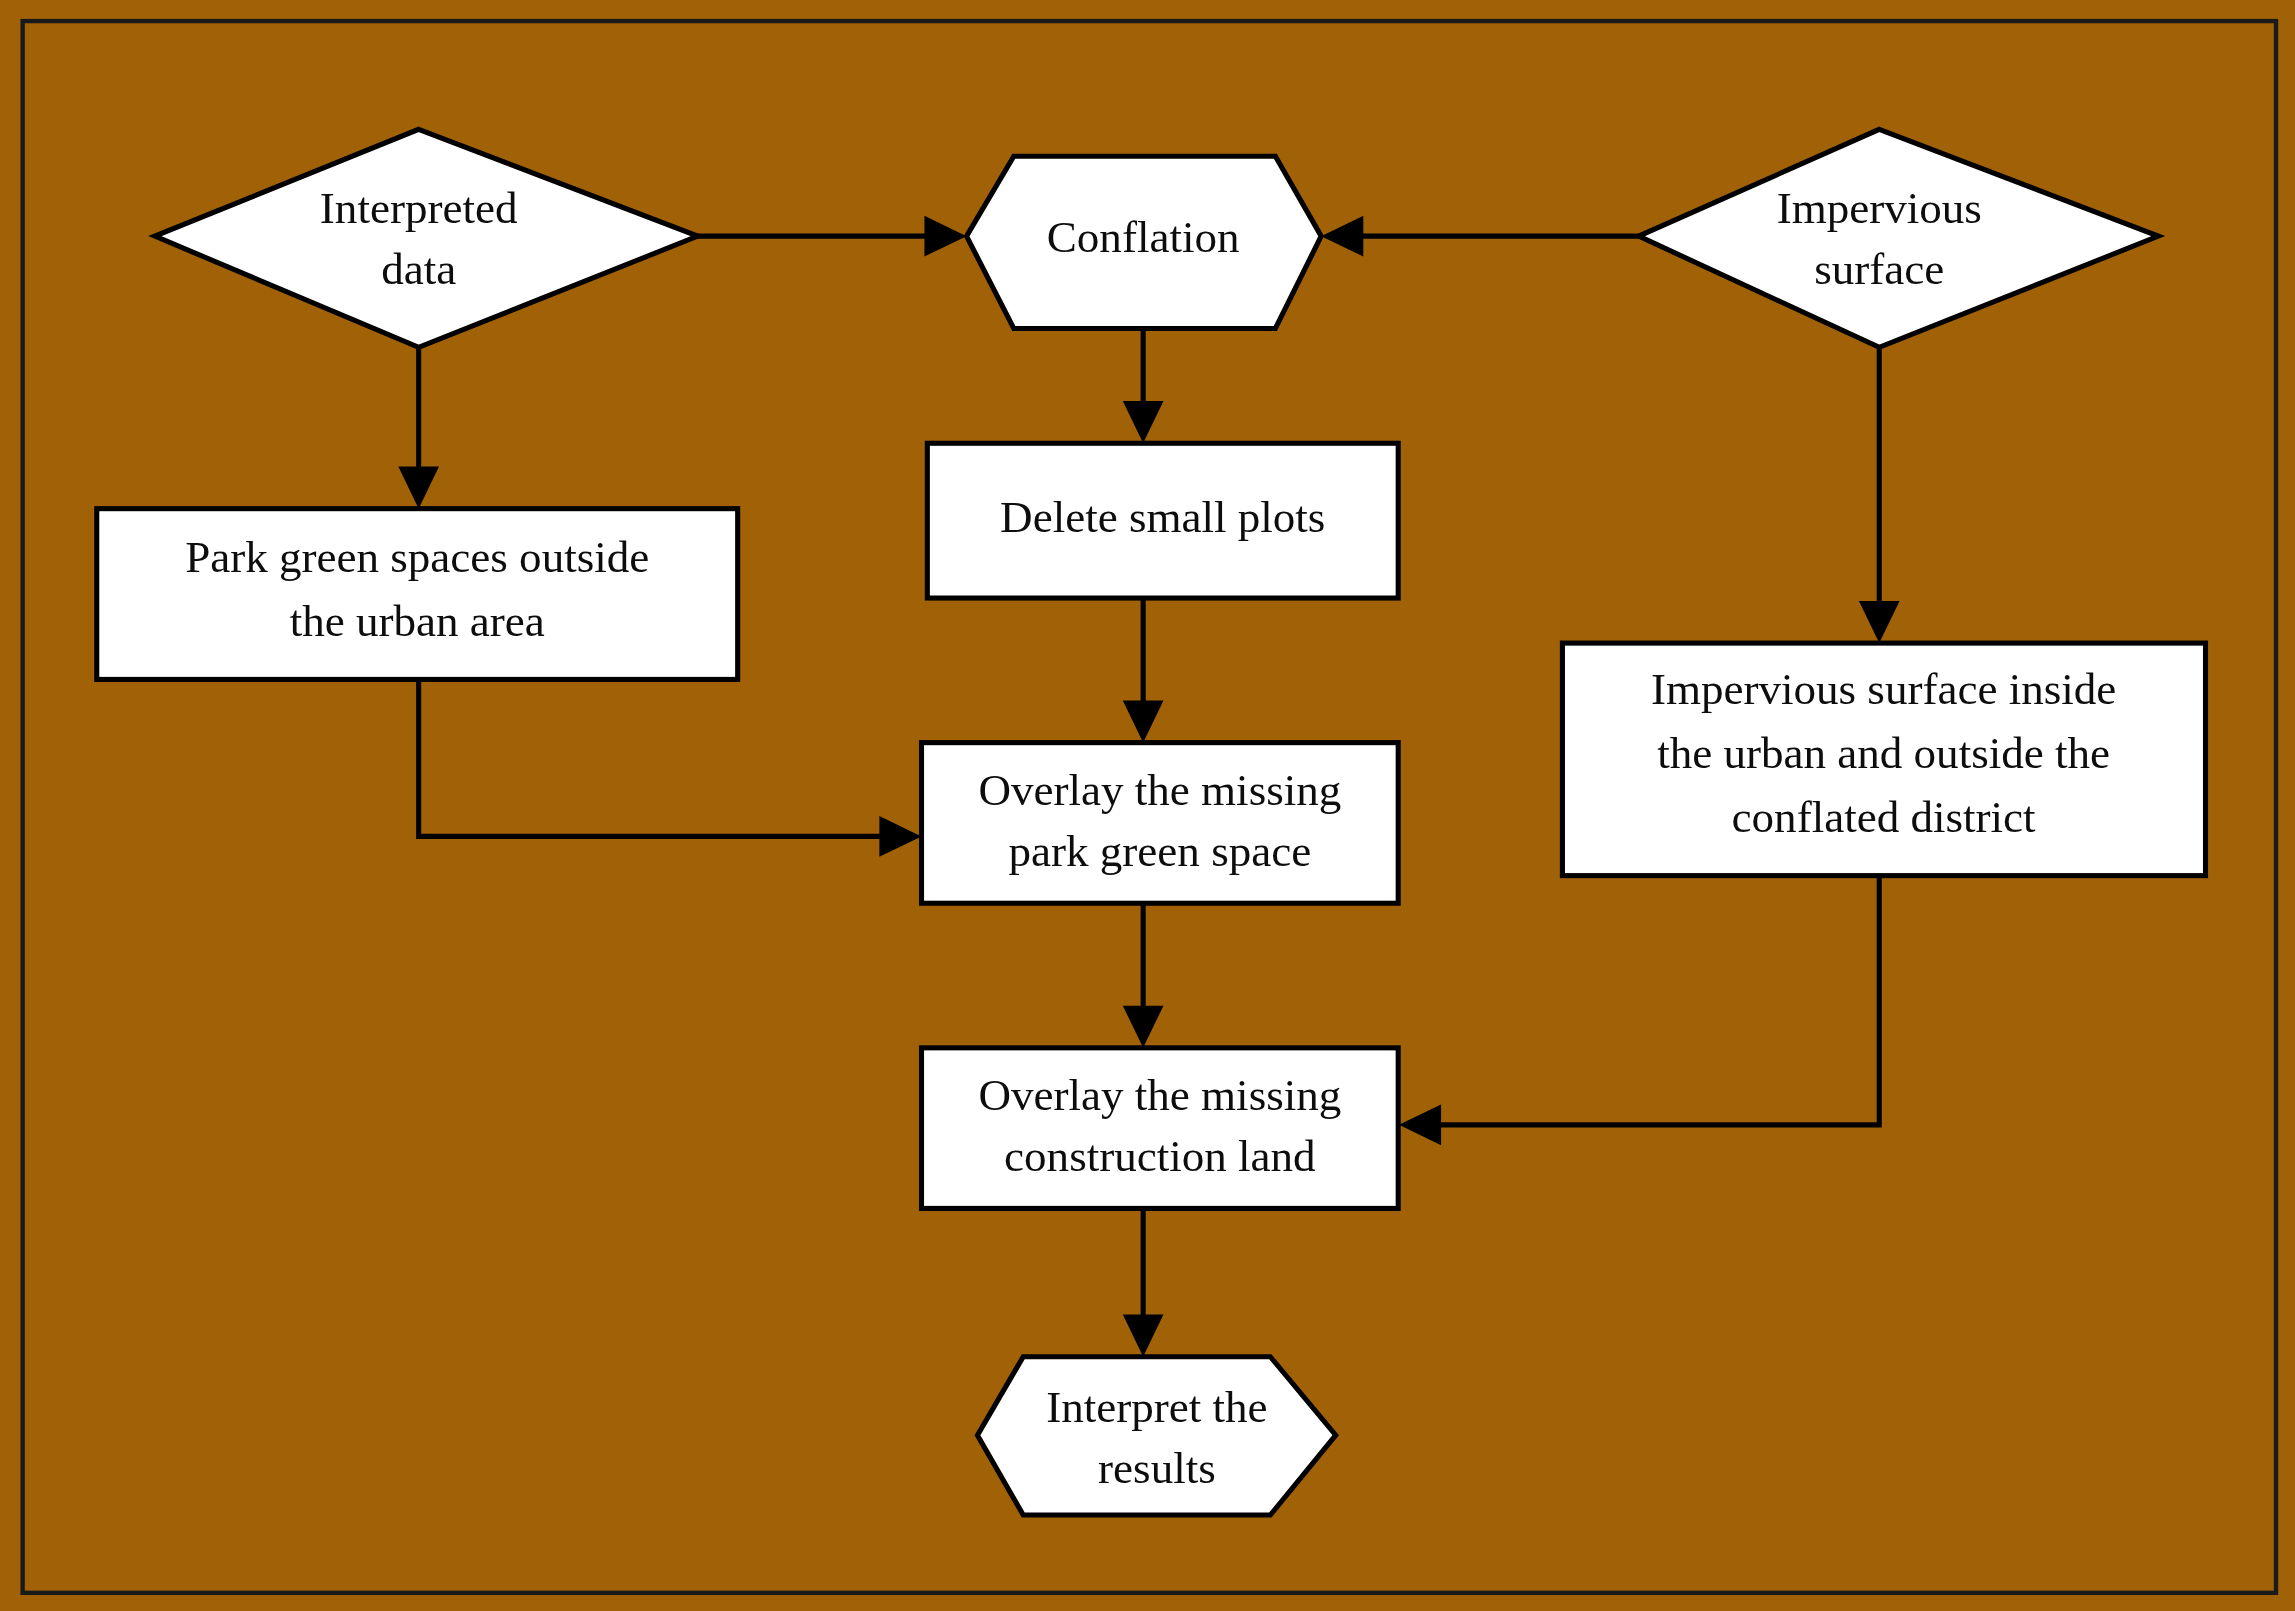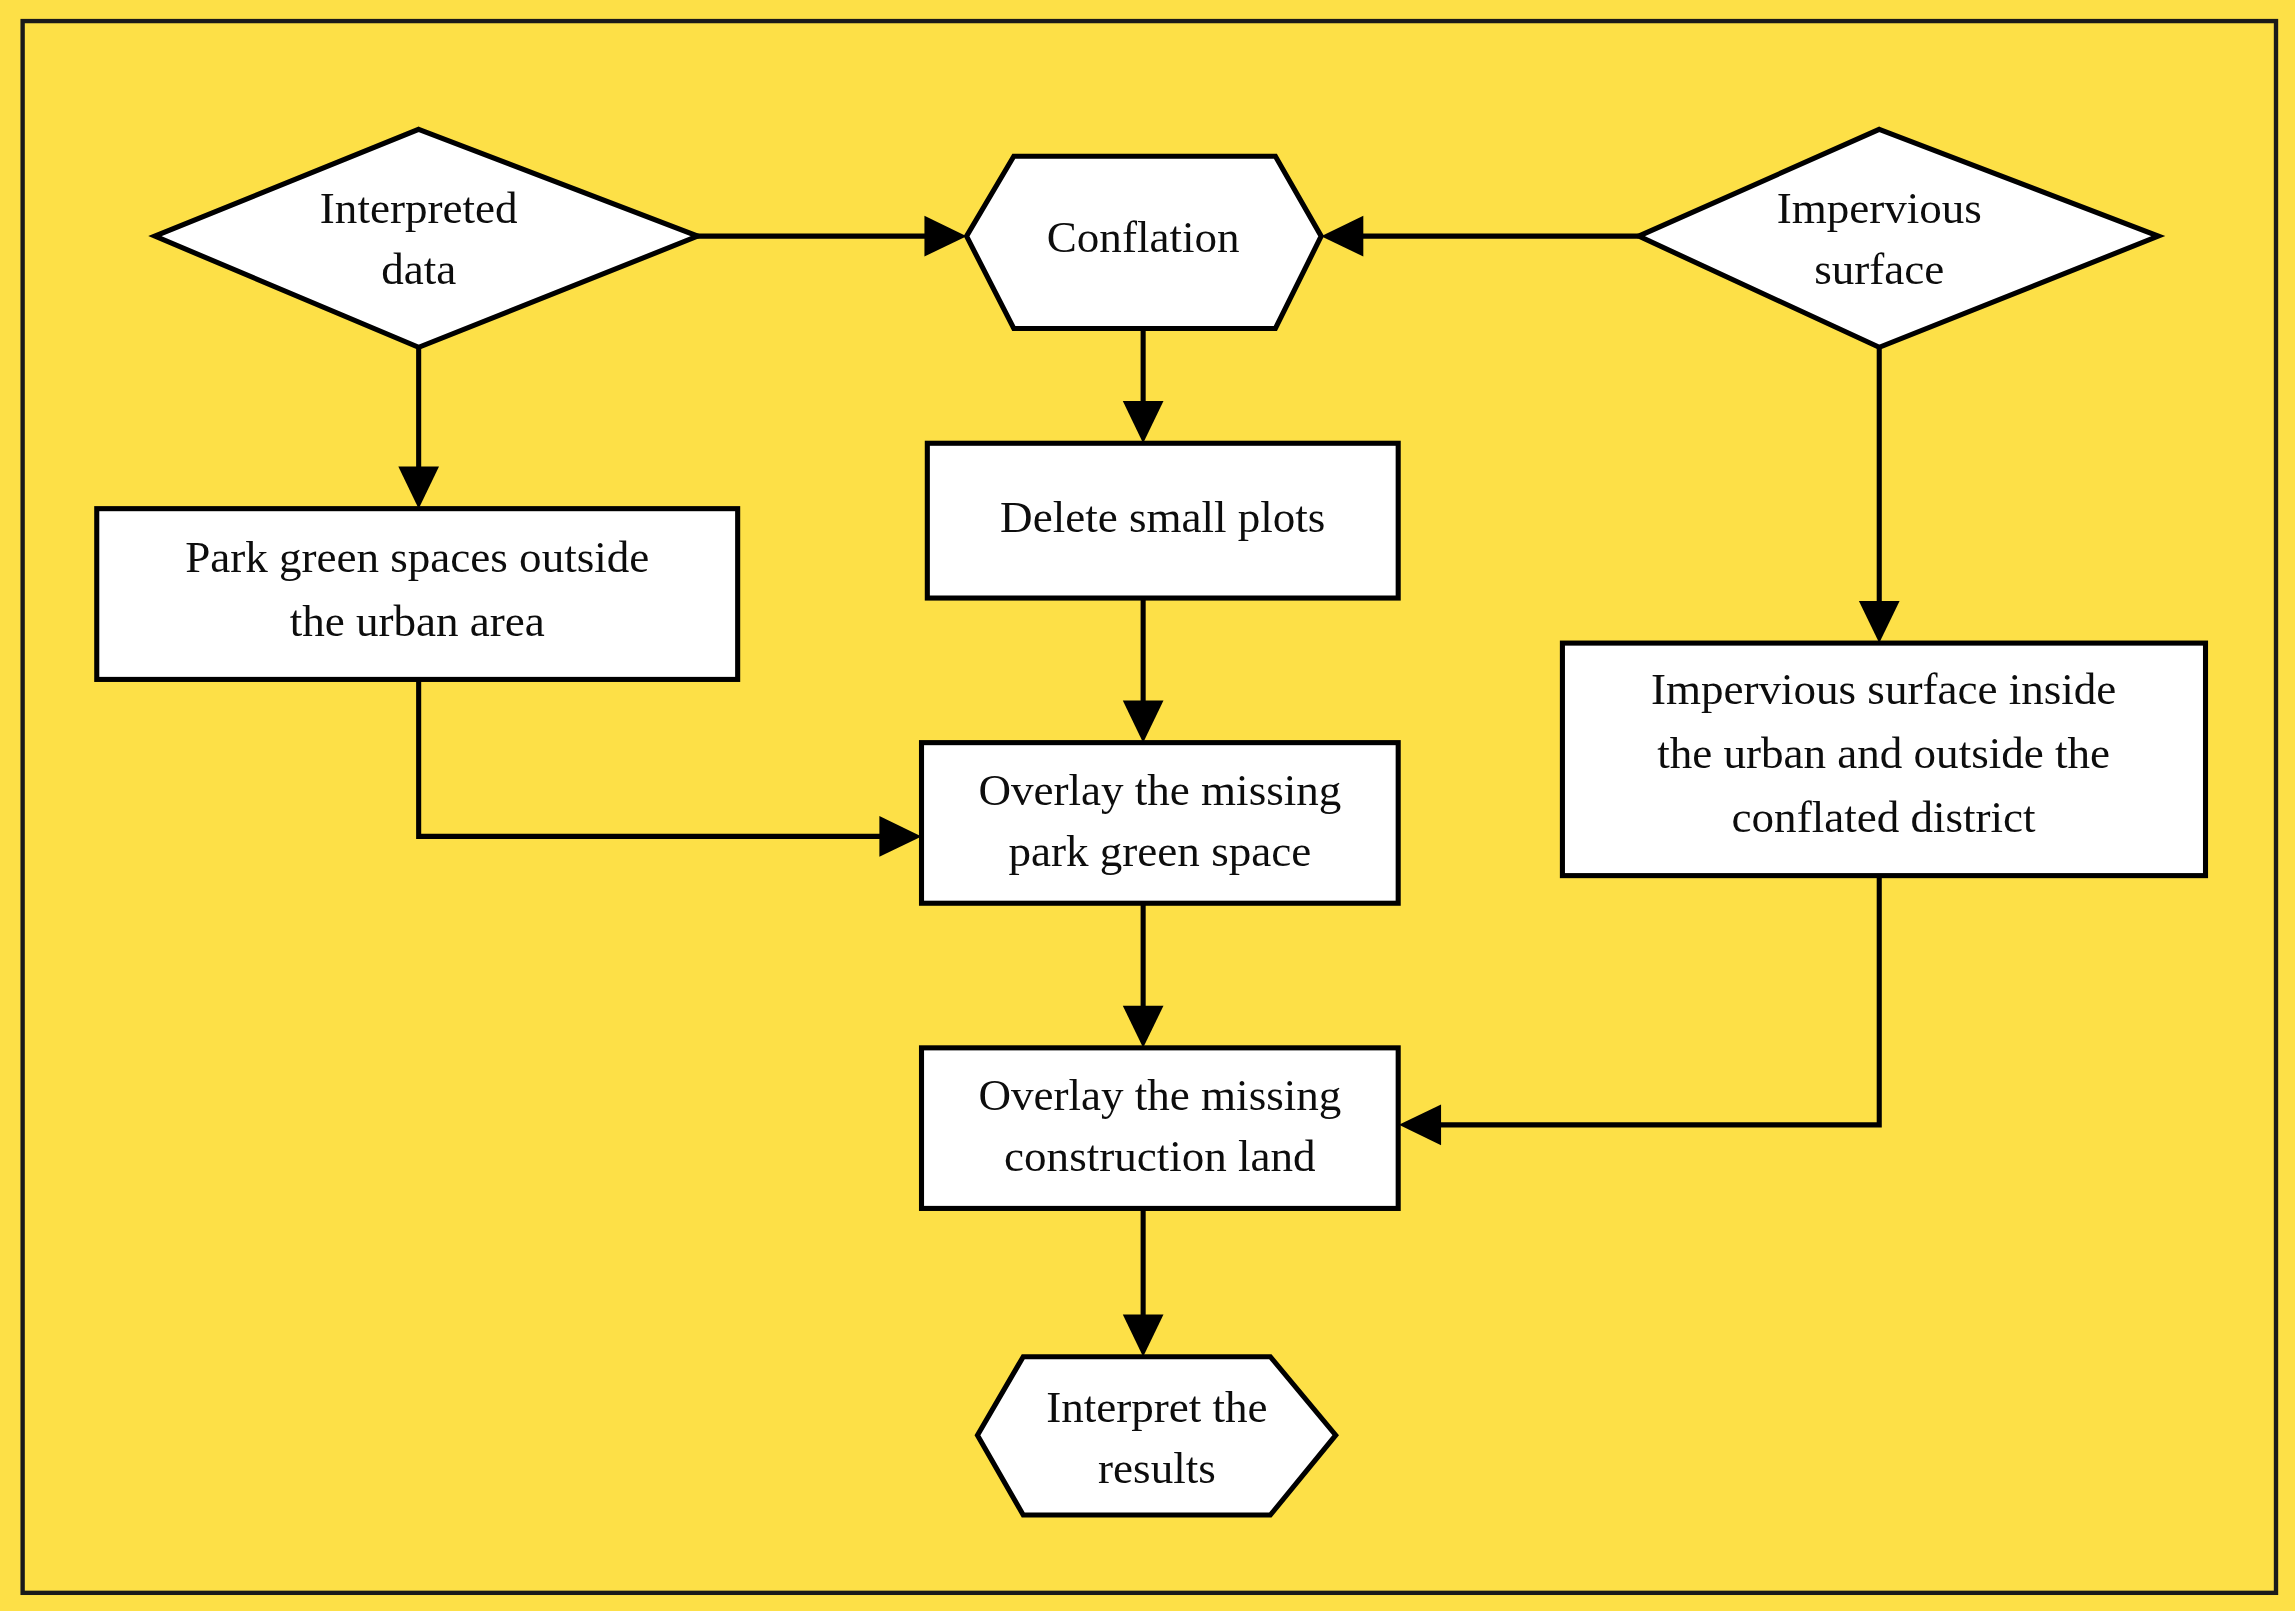--- a/index.html
+++ b/index.html
@@ -4,21 +4,21 @@
 <style>
   html, body {
     margin: 0;
     padding: 0;
     background: #ffffff;
   }
   #page {
     position: relative;
     width: 2295px;
     height: 1611px;
-    background: #fde047;
+    background: #a16207;
     font-family: "Liberation Serif", "DejaVu Serif", serif;
     overflow: hidden;
   }
   #flow-svg {
     position: absolute;
     left: 0;
     top: 0;
     width: 2295px;
     height: 1611px;
   }

